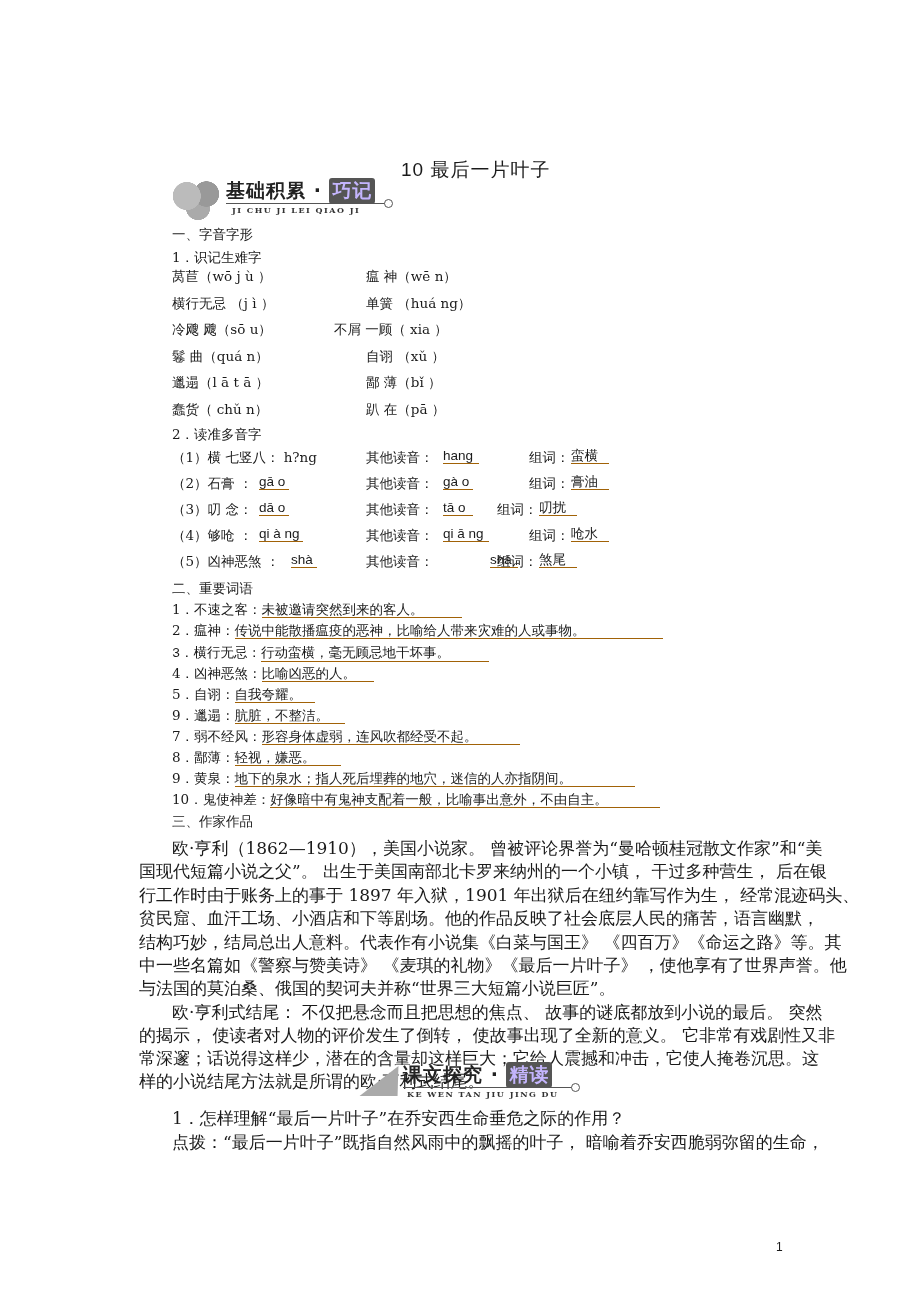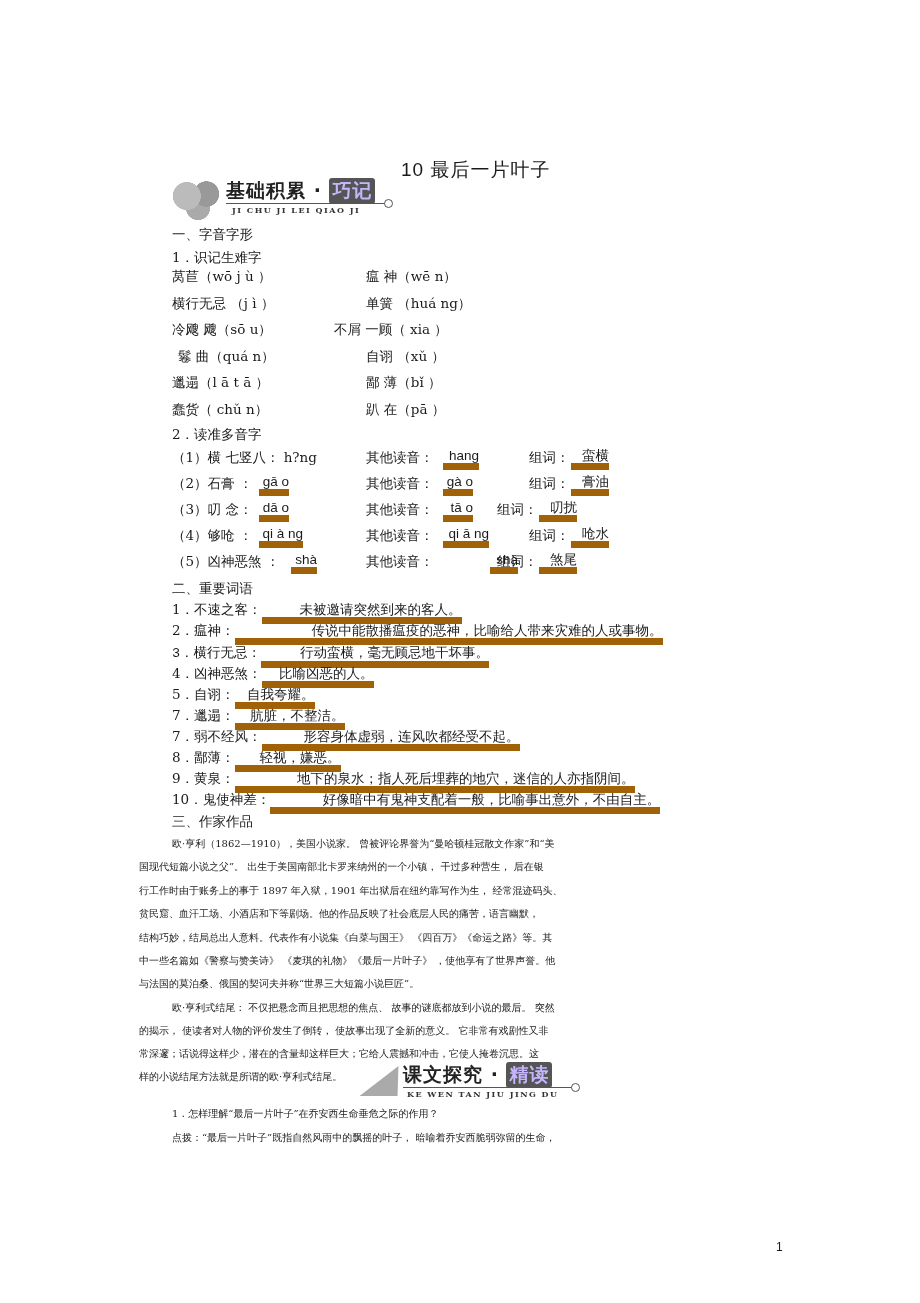--- a/index.html
+++ b/index.html
@@ -10,23 +10,23 @@
   .banner { position: absolute; height: 44px; }
   .banner .puzzle { position: absolute; left: 0; top: 2px; width: 56px; height: 40px;
      background: radial-gradient(circle at 30% 40%, #bbb 0 30%, transparent 31%),
                  radial-gradient(circle at 65% 35%, #999 0 28%, transparent 29%),
                  radial-gradient(circle at 50% 70%, #aaa 0 30%, transparent 31%); }
   .banner .big { position: absolute; top: 0; font-family: "DejaVu Sans", sans-serif; font-weight: bold; font-size: 19px; color: #222; letter-spacing: 1px; }
   .banner .tag { display: inline-block; background: #555; color: #c4b5fd; padding: 0 3px; border-radius: 3px; }
   .banner .sub { position: absolute; top: 27px; font-family: "DejaVu Serif", serif; font-size: 8px; font-weight: bold; letter-spacing: 1.5px; color: #333; }
   .banner .line { position: absolute; top: 25px; height: 1px; background: #555; }
   .banner .dot { position: absolute; top: 21px; width: 7px; height: 7px; border: 1px solid #555; border-radius: 50%; background: #fff; }
-  .u { border-bottom: 7px solid #a16207; display: inline-block; line-height: 15px; text-align: right; }
+  .u { border-bottom: 1px solid #a16207; display: inline-block; line-height: 15px; }
   .py { font-family: "Liberation Sans", sans-serif; }
-  .para { font-size: 10px; }
+  .para { font-size: 17px; }
   .pagenum { font-family: "Liberation Sans", sans-serif; font-size: 12px; }
 </style>
 </head>
 <body>
 
 <div class="abs title">10  最后一片叶子</div>
 
 <div class="banner" style="left:170px; top:178px; width:230px;">
   <div class="puzzle"></div>
   <div class="big" style="left:56px;">
@@ -41,21 +41,21 @@
 
 <div class="abs" style="left:172px; top:226px;">一、字音字形</div>
 <div class="abs" style="left:172px; top:249px;">1．识记生难字</div>
 
 <div class="abs" style="left:172px; top:268px;">莴苣（wō  j ù ）</div>
 <div class="abs" style="left:366px; top:268px;">瘟 神（wē  n）</div>
 <div class="abs" style="left:172px; top:295px;">横行无忌 （j ì ）</div>
 <div class="abs" style="left:366px; top:295px;">单簧 （huá  ng）</div>
 <div class="abs" style="left:172px; top:321px;">冷飕 飕（sō  u）</div>
 <div class="abs" style="left:334px; top:321px;">不屑 一顾（ xia ）</div>
-<div class="abs" style="left:178px; top:348px;">鬈 曲（quá  n）</div>
+<div class="abs" style="left:172px; top:348px;">鬈 曲（quá  n）</div>
 <div class="abs" style="left:366px; top:348px;">自诩 （xǔ ）</div>
 <div class="abs" style="left:172px; top:374px;">邋遢（l ā   t ā ）</div>
 <div class="abs" style="left:366px; top:374px;">鄙 薄（bǐ ）</div>
 <div class="abs" style="left:172px; top:401px;">蠢货（ chǔ  n）</div>
 <div class="abs" style="left:366px; top:401px;">趴 在（pā ）</div>
 
 <div class="abs" style="left:172px; top:426px;">2．读准多音字</div>
 
 <div class="abs" style="left:172px; top:449px;">（1）横 七竖八：  h?ng</div>
 <div class="abs" style="left:366px; top:449px;">其他读音：</div>
@@ -91,21 +91,21 @@
 <div class="abs" style="left:497px; top:553px;">组词：</div>
 <div class="abs" style="left:539px; top:551px;"><span class="u" style="width:38px;">煞尾</span></div>
 
 <div class="abs" style="left:172px; top:580px;">二、重要词语</div>
 
 <div class="abs" style="left:172px; top:601px;"><span>1．不速之客：</span><span class="u" style="min-width:200px;">未被邀请突然到来的客人。</span></div>
 <div class="abs" style="left:172px; top:622px;"><span>2．瘟神：</span><span class="u" style="min-width:428px;">传说中能散播瘟疫的恶神，比喻给人带来灾难的人或事物。</span></div>
 <div class="abs" style="left:172px; top:644px;font-family:Liberation Mono, monospace;"><span>3．横行无忌：</span><span class="u" style="min-width:228px;">行动蛮横，毫无顾忌地干坏事。</span></div>
 <div class="abs" style="left:172px; top:665px;"><span>4．凶神恶煞：</span><span class="u" style="min-width:112px;">比喻凶恶的人。</span></div>
 <div class="abs" style="left:172px; top:686px;"><span>5．自诩：</span><span class="u" style="min-width:80px;">自我夸耀。</span></div>
-<div class="abs" style="left:172px; top:707px;"><span>7．邋遢：</span><span class="u" style="min-width:110px;">肮脏，不整洁。</span></div>
+<div class="abs" style="left:172px; top:707px;"><span>9．邋遢：</span><span class="u" style="min-width:110px;">肮脏，不整洁。</span></div>
 <div class="abs" style="left:172px; top:728px;"><span>7．弱不经风：</span><span class="u" style="min-width:258px;">形容身体虚弱，连风吹都经受不起。</span></div>
 <div class="abs" style="left:172px; top:749px;"><span>8．鄙薄：</span><span class="u" style="min-width:106px;">轻视，嫌恶。</span></div>
 <div class="abs" style="left:172px; top:770px;"><span>9．黄泉：</span><span class="u" style="min-width:400px;">地下的泉水；指人死后埋葬的地穴，迷信的人亦指阴间。</span></div>
 <div class="abs" style="left:172px; top:791px;"><span>10．鬼使神差：</span><span class="u" style="min-width:390px;">好像暗中有鬼神支配着一般，比喻事出意外，不由自主。</span></div>
 
 <div class="abs" style="left:172px; top:813px;">三、作家作品</div>
 <div class="abs para" style="left:172px; top:837px;">欧·亨利（1862—1910），美国小说家。 曾被评论界誉为“曼哈顿桂冠散文作家”和“美</div>
 <div class="abs para" style="left:139px; top:860px;">国现代短篇小说之父”。     出生于美国南部北卡罗来纳州的一个小镇，        干过多种营生，   后在银</div>
 <div class="abs para" style="left:139px; top:884px;">行工作时由于账务上的事于      1897 年入狱，1901 年出狱后在纽约靠写作为生，     经常混迹码头、</div>
 <div class="abs para" style="left:139px; top:907px;">贫民窟、血汗工场、小酒店和下等剧场。他的作品反映了社会底层人民的痛苦，语言幽默，</div>

